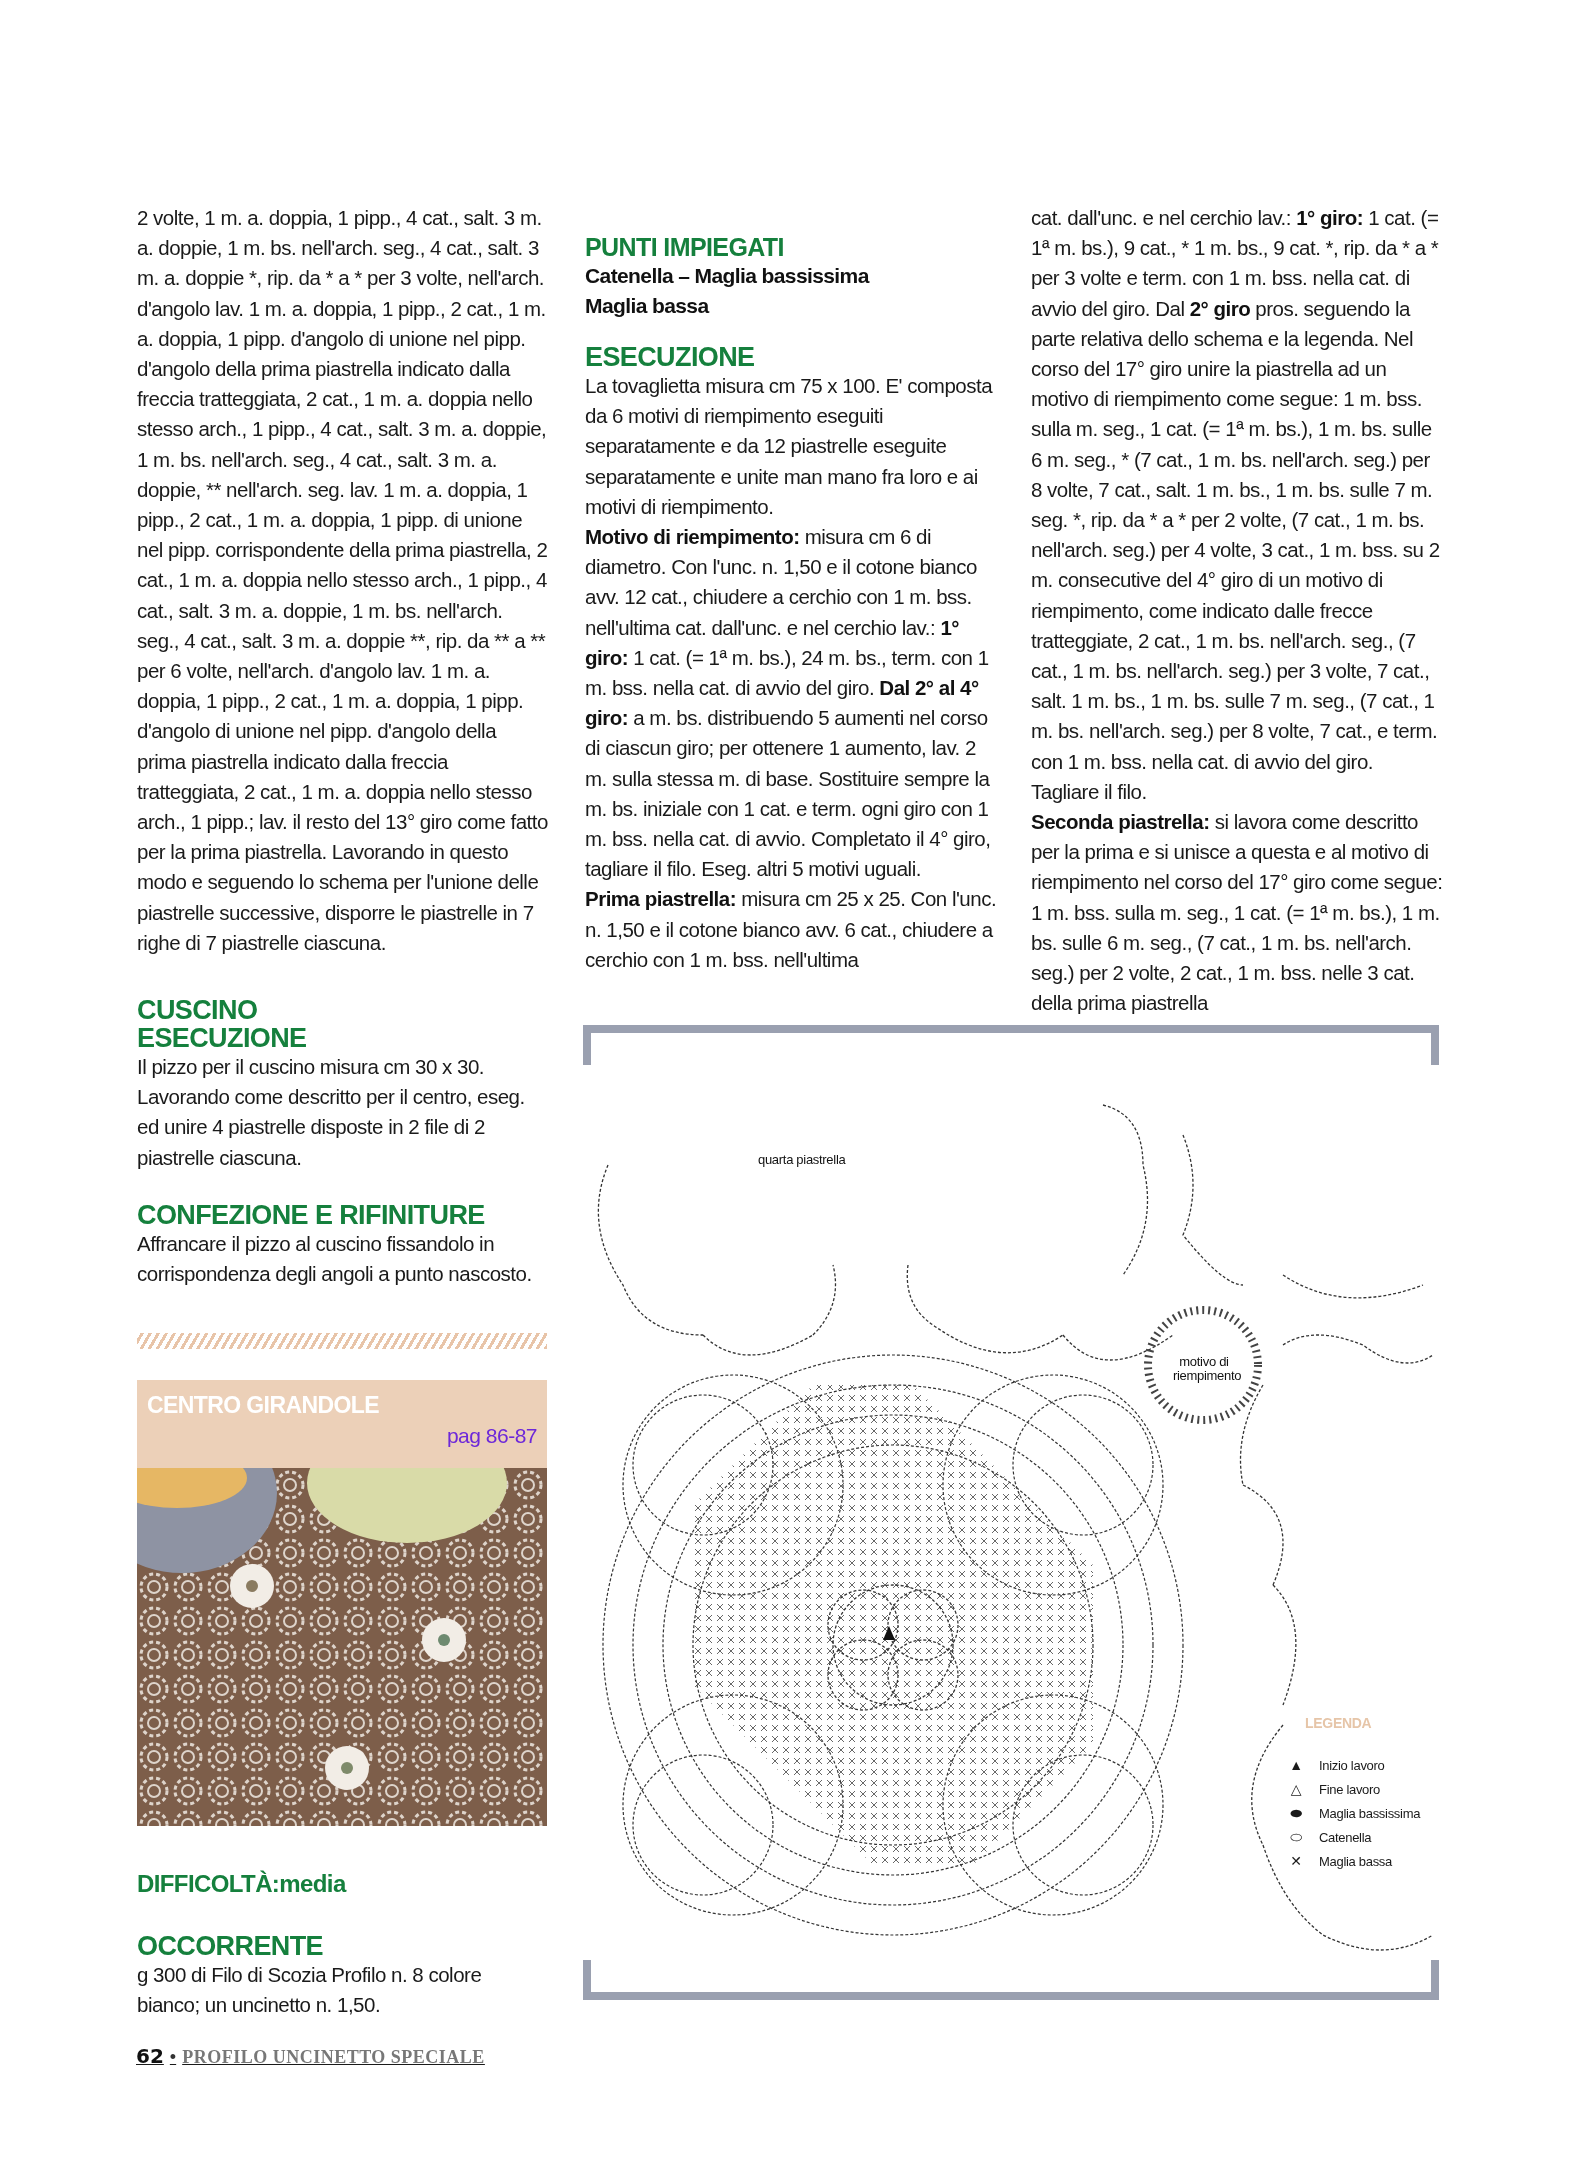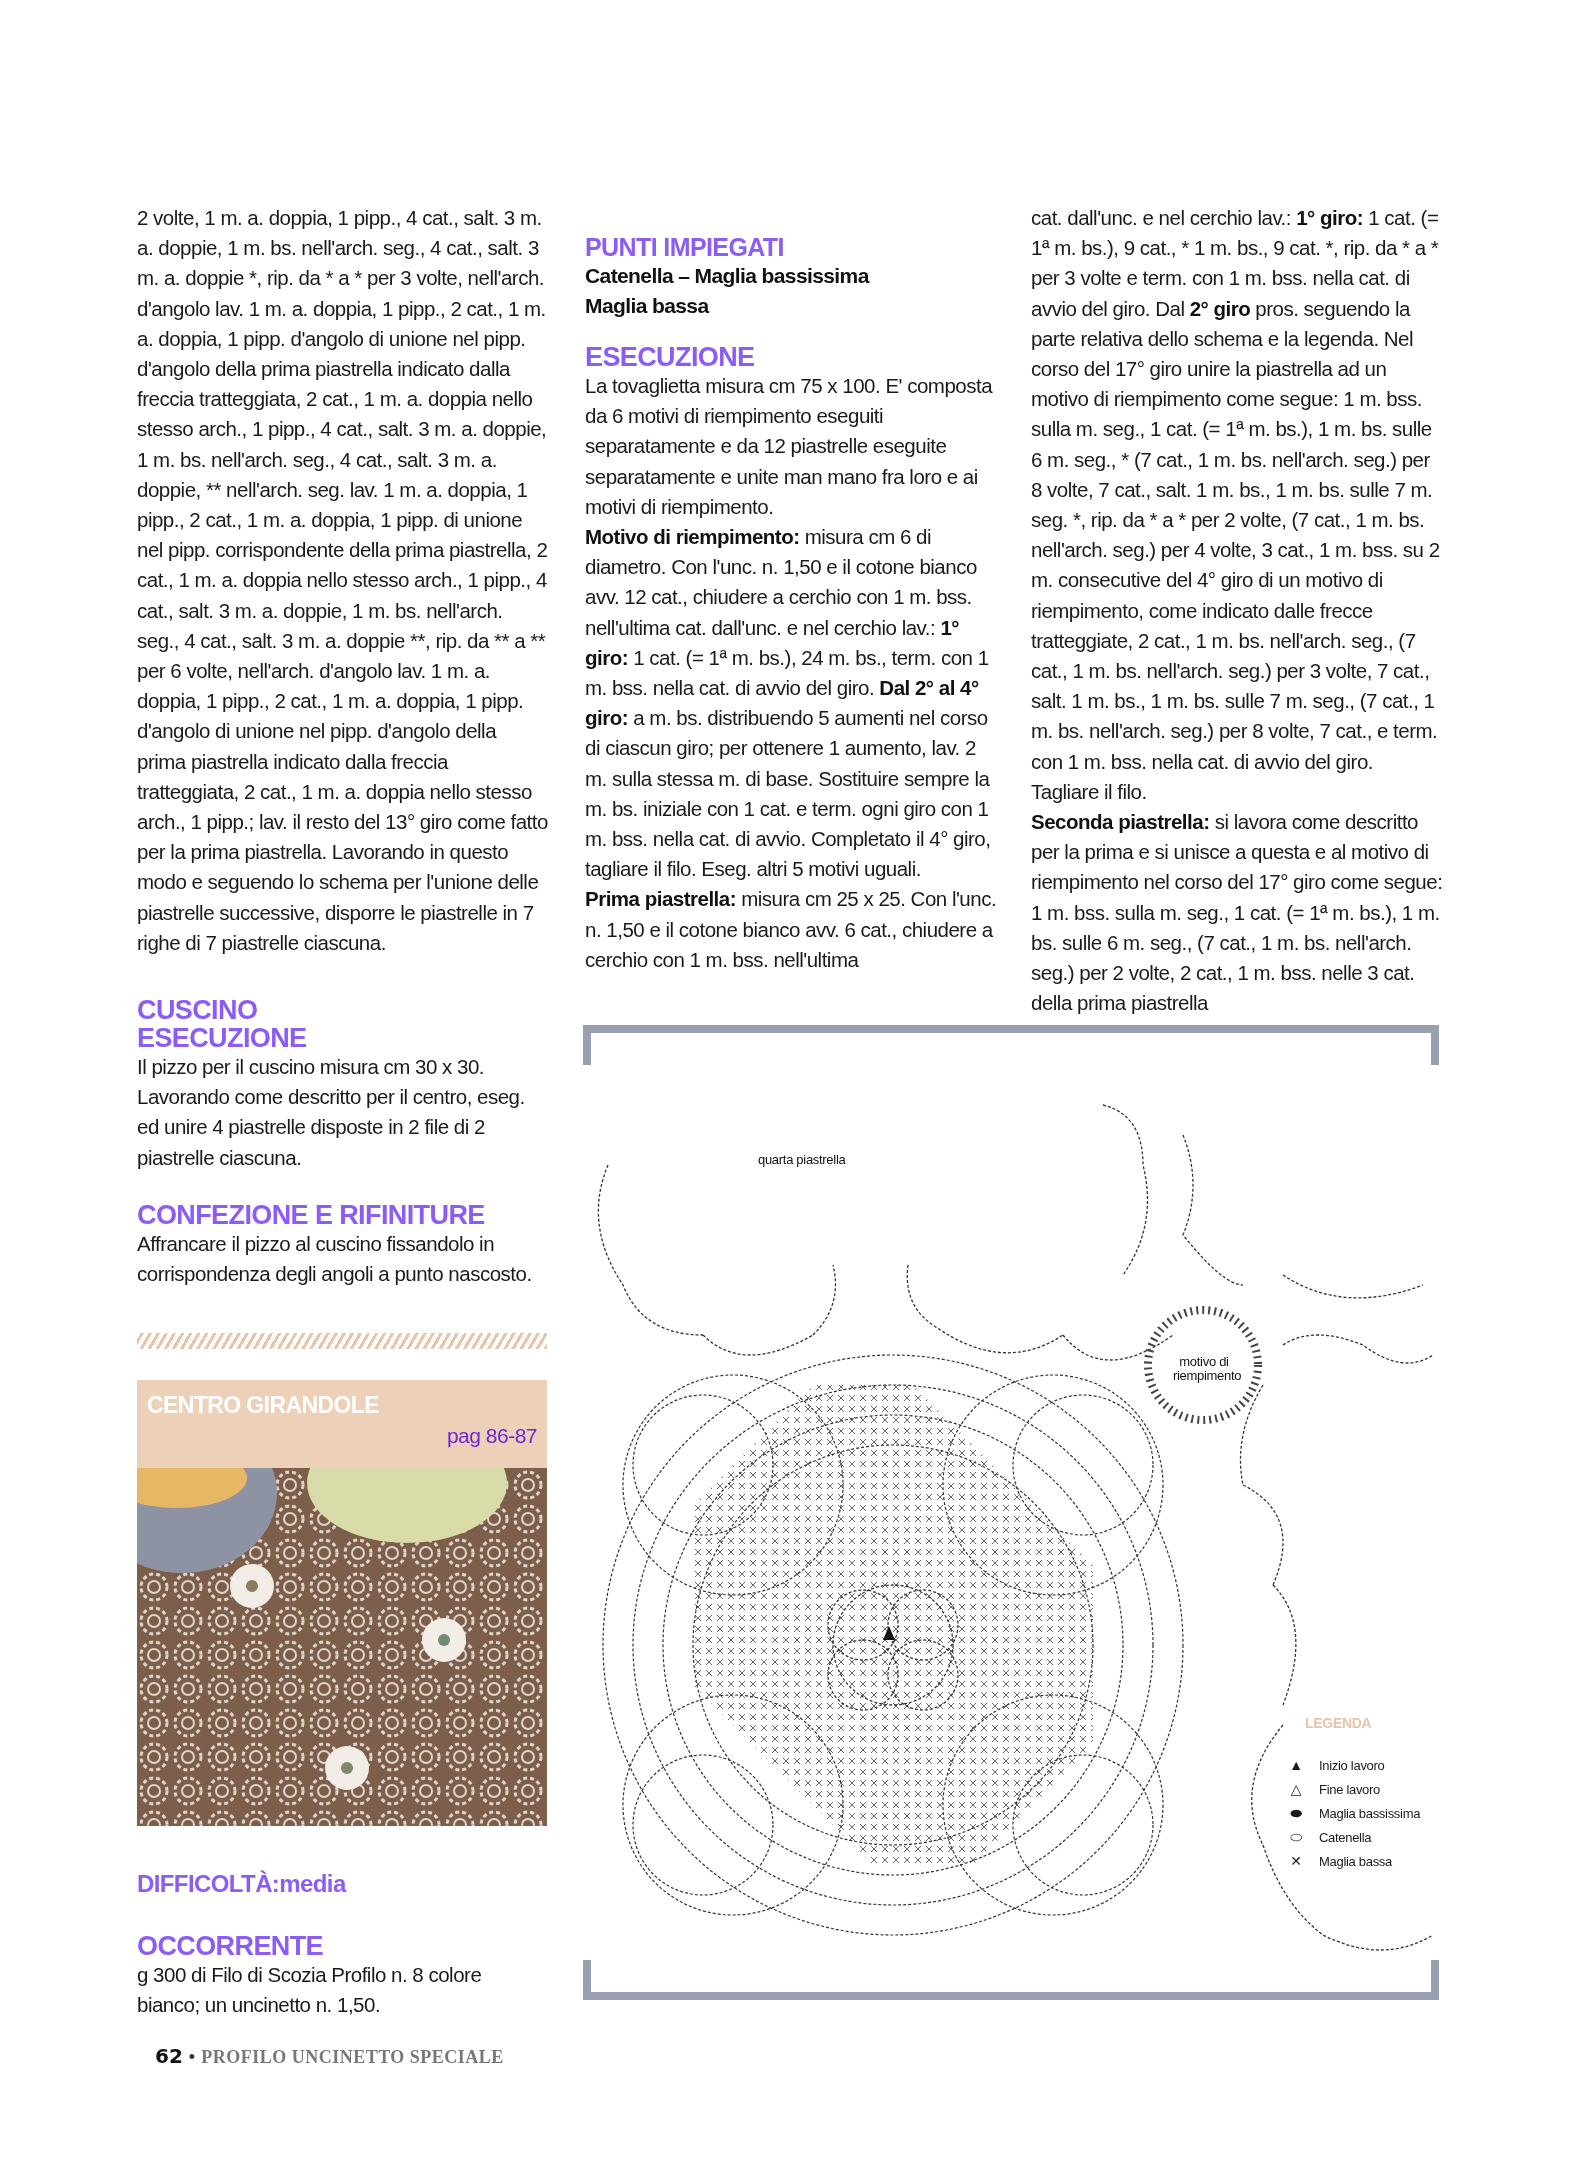--- a/index.html
+++ b/index.html
@@ -3,21 +3,21 @@
 <meta charset="utf-8">
 <style>
   html, body { margin: 0; padding: 0; background: #ffffff; }
   body { width: 1575px; height: 2168px; position: relative; overflow: hidden;
          font-family: "Liberation Sans", sans-serif; color: #1a1a1a; }
   .col { position: absolute; font-size: 20.5px; line-height: 30.2px; letter-spacing: -0.5px; }
   .col p { margin: 0; text-align: left; }
   #col-left { left: 137px; top: 203px; width: 412px; }
   #col-mid  { left: 585px; top: 233px; width: 412px; }
   #col-right{ left: 1031px; top: 203px; width: 412px; }
-  .h-gray { font-weight: bold; color: #8b5cf6; font-size: 27px; line-height: 28px; letter-spacing: -0.6px; margin: 0; }
+  .h-gray { font-weight: bold; color: #15803d; font-size: 27px; line-height: 28px; letter-spacing: -0.6px; margin: 0; }
   .h-black { font-weight: bold; color: #111; font-size: 21px; line-height: 30px; letter-spacing: -0.6px; }
   b { font-weight: bold; color: #111; }
   .stripes { position: absolute; left: 137px; top: 1333px; width: 410px; height: 16px;
     background: repeating-linear-gradient(-60deg, #e8c4a8 0 3px, transparent 3px 7px); }
   .feature { position: absolute; left: 137px; top: 1380px; width: 410px; height: 446px; background: #ecd0b8; }
   .feature .ftitle { position: absolute; left: 10px; top: 12px; color: #fff; font-weight: bold; font-size: 23px; letter-spacing: -0.6px; }
   .feature .fpage { position: absolute; right: 10px; top: 44px; color: #6d28d9; font-size: 21px; letter-spacing: -0.5px; }
   .photo { position: absolute; left: 0; top: 88px; width: 410px; height: 358px; overflow: hidden;
     background: radial-gradient(circle at 30% 70%, #8e6b55 0 30%, #7a5c48 60%, #6b5040 100%); }
   .schema-frame { position: absolute; left: 583px; top: 1025px; width: 856px; height: 975px; }
@@ -27,21 +27,21 @@
   .frame-bot { position: absolute; left: 0; bottom: 0; width: 100%; height: 8px; background: #9aa0b0; }
   .frame-l2 { position: absolute; left: 0; bottom: 0; width: 8px; height: 40px; background: #9aa0b0; }
   .frame-r2 { position: absolute; right: 0; bottom: 0; width: 8px; height: 40px; background: #9aa0b0; }
   .schema-title { position: absolute; left: 0; width: 100%; top: 20px; text-align: center; font-weight: bold; font-size: 23px; letter-spacing: -0.6px; color: #111; }
   .chart-svg { position: absolute; left: 0; top: 60px; }
   .lbl-small { position: absolute; font-size: 13px; letter-spacing: -0.3px; color: #111; }
   .legend { position: absolute; left: 702px; top: 690px; width: 150px; }
   .legend .lt { font-weight: bold; color: #e6c5a8; font-size: 14px; letter-spacing: -0.3px; margin-left: 20px; margin-bottom: 22px; }
   .legend .li { display: flex; align-items: center; height: 24px; font-size: 13px; letter-spacing: -0.3px; }
   .legend .ic { width: 22px; text-align: center; margin-right: 12px; font-size: 14px; }
-  .footer { position: absolute; left: 155px; top: 2044px; font-size: 18px; }
+  .footer { position: absolute; left: 136px; top: 2044px; font-size: 18px; text-decoration: underline; }
   .footer .pn { font-weight: bold; color: #111; font-size: 20px; font-family: "DejaVu Sans", sans-serif; }
   .footer .dot { margin: 0 6px; color: #333; }
   .footer .mag { font-family: "Liberation Serif", serif; font-weight: bold; color: #777; letter-spacing: 0.5px; font-size: 18px; }
 </style>
 </head>
 <body>
 
 <div id="col-left" class="col">
   <p>2 volte, 1 m. a. doppia, 1 pipp., 4 cat., salt. 3 m. a. doppie, 1 m. bs. nell'arch. seg., 4 cat., salt. 3 m. a. doppie *, rip. da * a * per 3 volte, nell'arch. d'angolo lav. 1 m. a. doppia, 1 pipp., 2 cat., 1 m. a. doppia, 1 pipp. d'angolo di unione nel pipp. d'angolo della prima piastrella indicato dalla freccia tratteggiata, 2 cat., 1 m. a. doppia nello stesso arch., 1 pipp., 4 cat., salt. 3 m. a. doppie, 1 m. bs. nell'arch. seg., 4 cat., salt. 3 m. a. doppie, ** nell'arch. seg. lav. 1 m. a. doppia, 1 pipp., 2 cat., 1 m. a. doppia, 1 pipp. di unione nel pipp. corrispondente della prima piastrella, 2 cat., 1 m. a. doppia nello stesso arch., 1 pipp., 4 cat., salt. 3 m. a. doppie, 1 m. bs. nell'arch. seg., 4 cat., salt. 3 m. a. doppie **, rip. da ** a ** per 6 volte, nell'arch. d'angolo lav. 1 m. a. doppia, 1 pipp., 2 cat., 1 m. a. doppia, 1 pipp. d'angolo di unione nel pipp. d'angolo della prima piastrella indicato dalla freccia tratteggiata, 2 cat., 1 m. a. doppia nello stesso arch., 1 pipp.; lav. il resto del 13° giro come fatto per la prima piastrella. Lavorando in questo modo e seguendo lo schema per l'unione delle piastrelle successive, disporre le piastrelle in 7 righe di 7 piastrelle ciascuna.</p>
   <div style="height:38px"></div>

